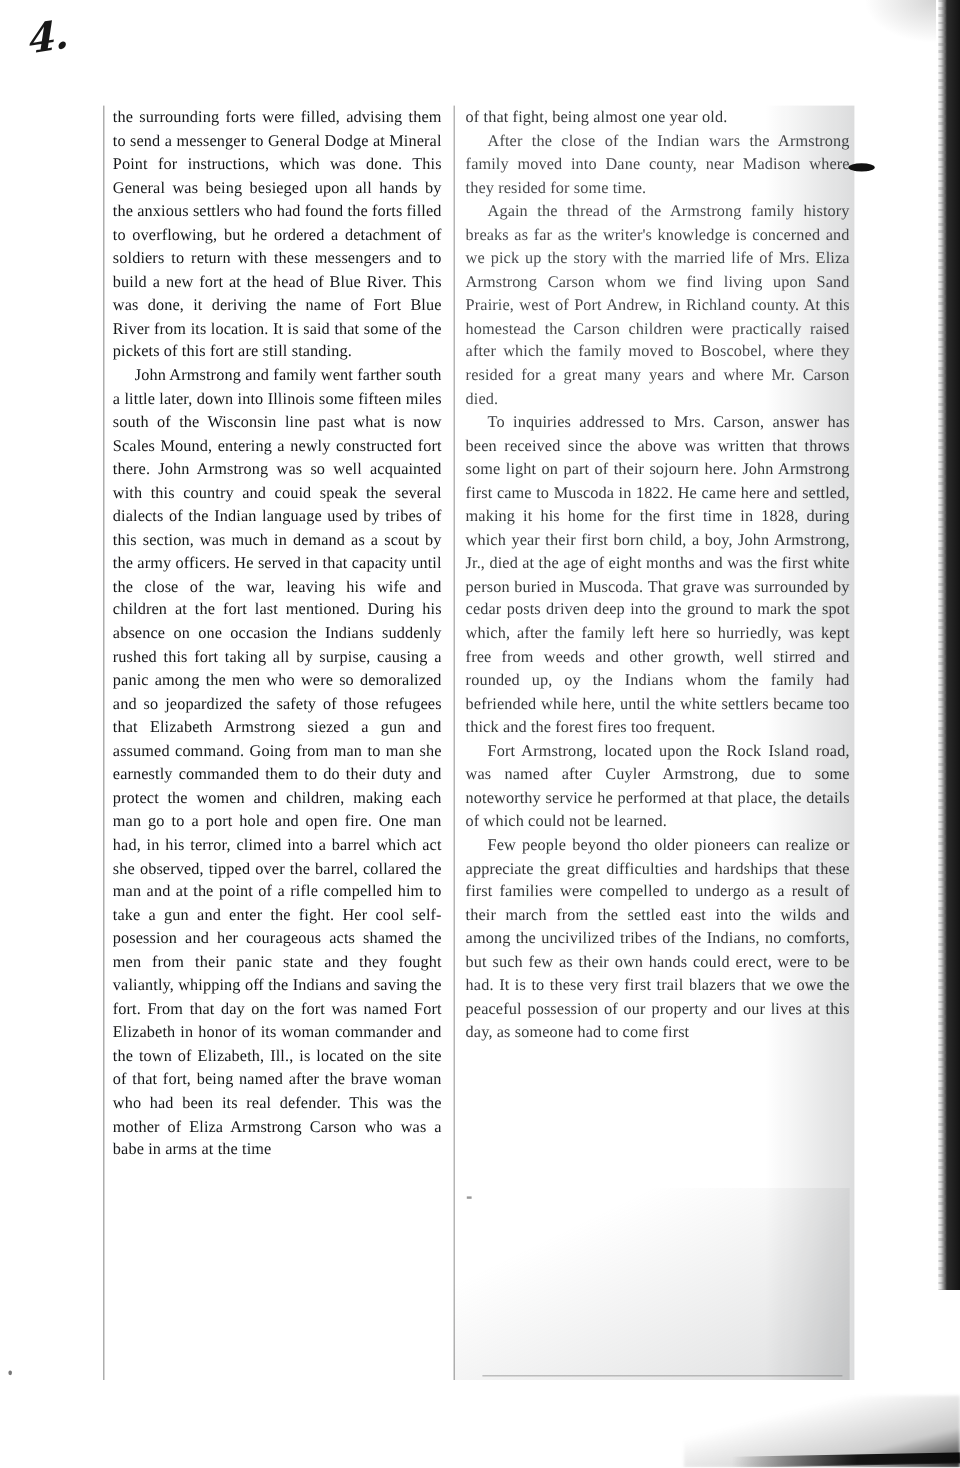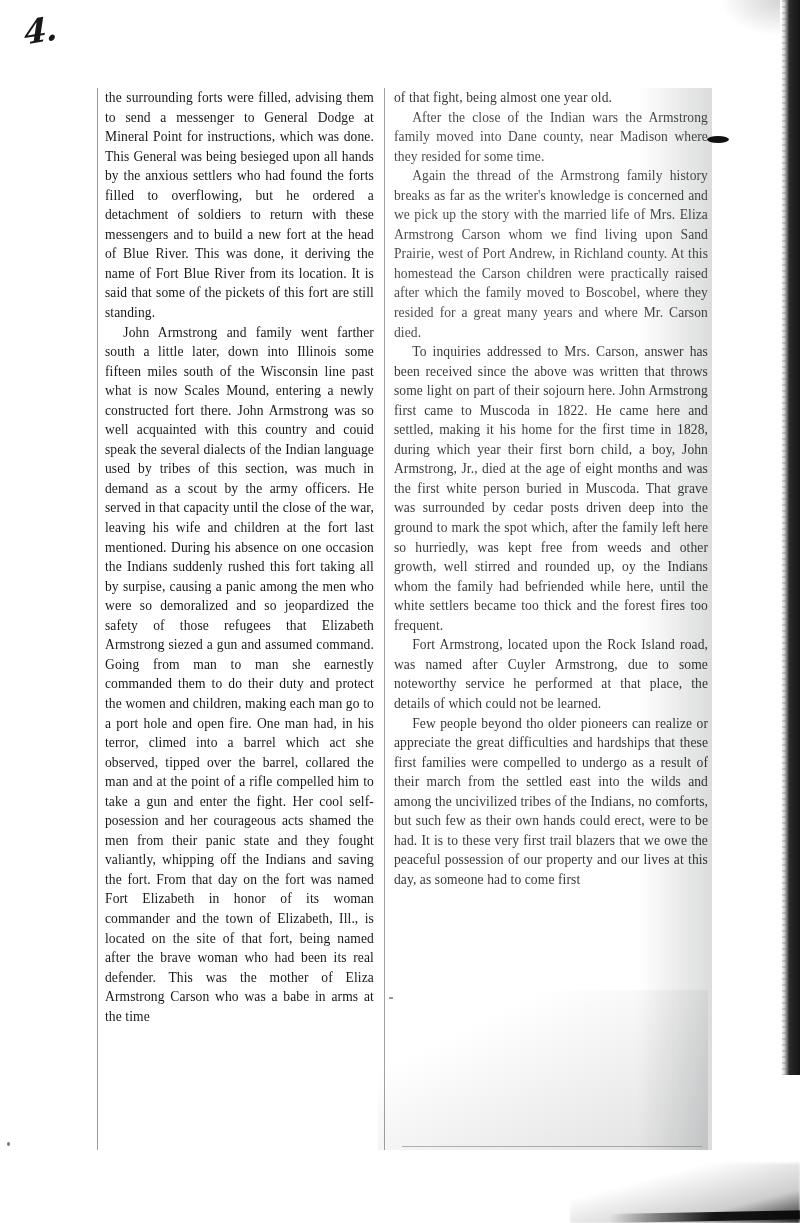--- a/index.html
+++ b/index.html
@@ -126,21 +126,20 @@
     margin: 0;
     text-indent: 1.35em;
   }
   .col p.noind { text-indent: 0; }
 
   #col-left {
     width: 292px;
     padding-right: 10px;
     border-left: 1.1px solid #9a9a9a;
     padding-left: 7px;
-    margin-left: 11px;
   }
   #col-right {
     width: 330px;
     padding-left: 9px;
     border-left: 1.1px solid #a2a2a2;
     color: #26292b;
   }
   
   #col-right p { opacity: 0.93; }
 

